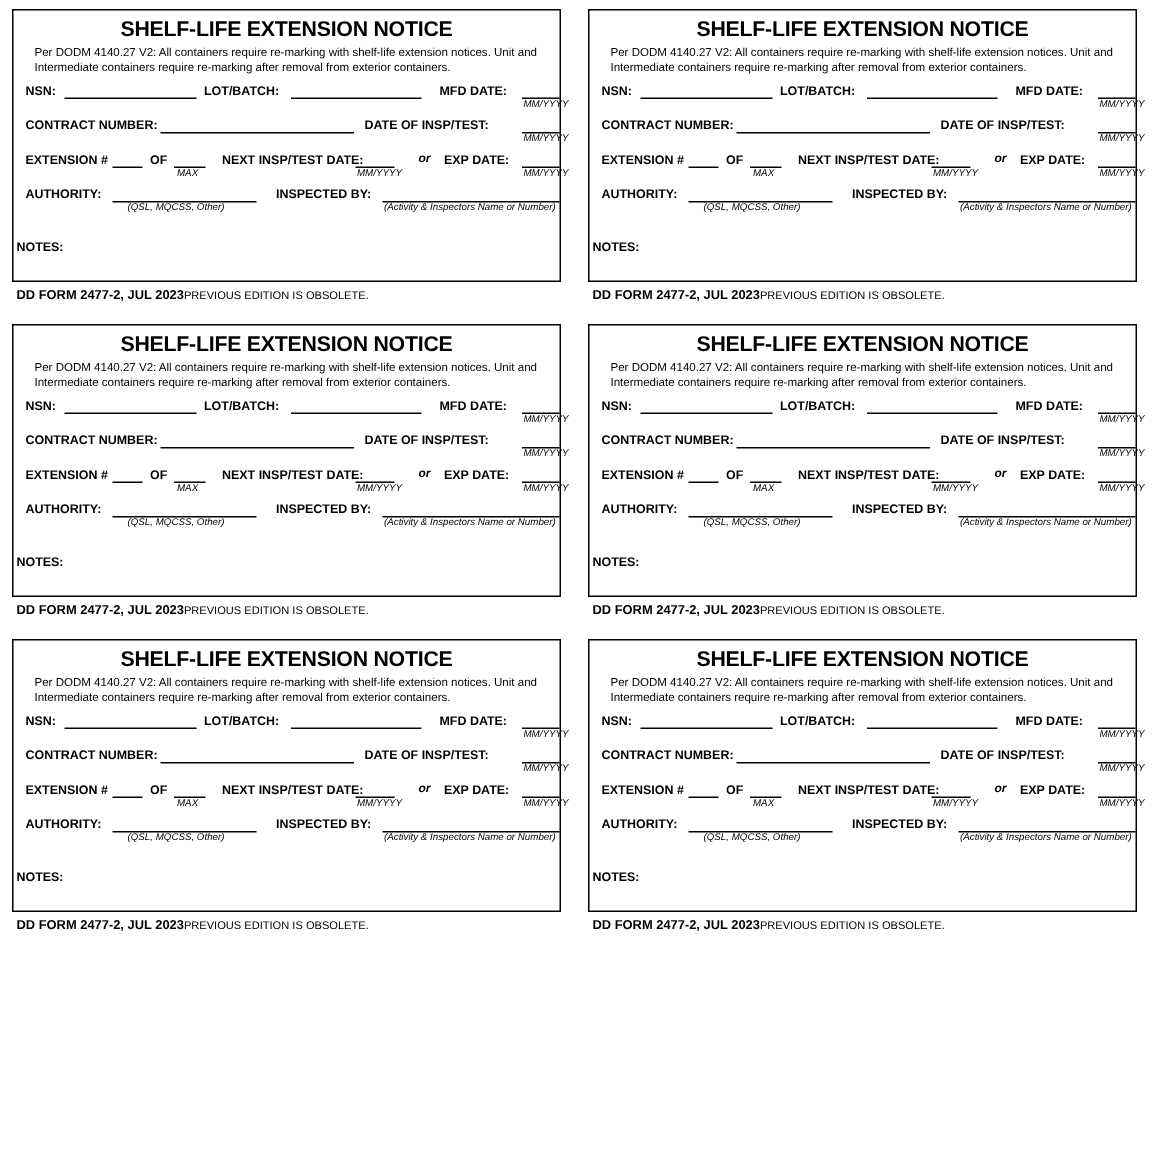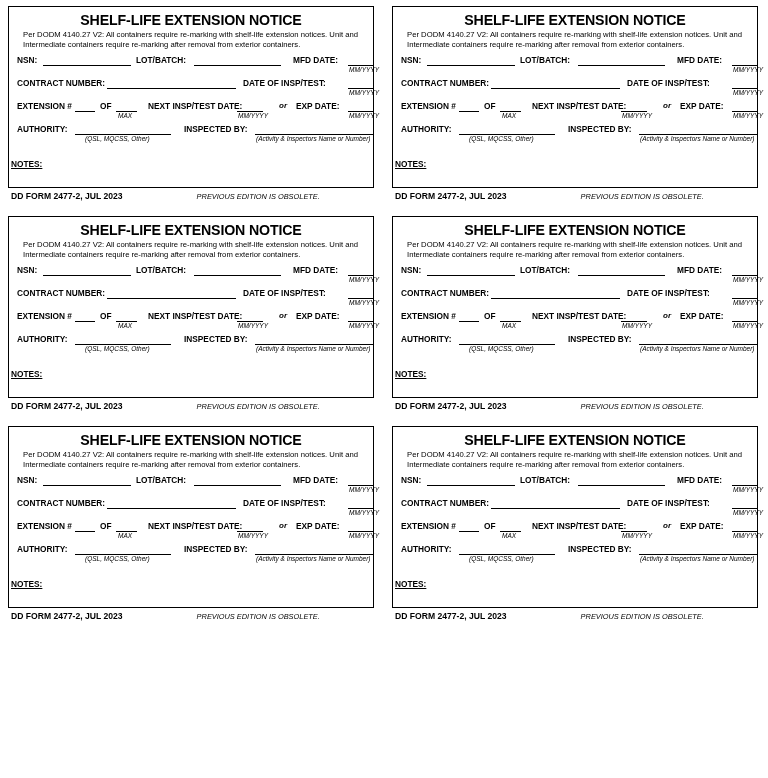--- a/index.html
+++ b/index.html
@@ -76,41 +76,38 @@
     color: #000;
     white-space: nowrap;
     top: 11px;
   }
   .notes-lbl {
     position: absolute;
     left: 2px; top: 152px;
     font-size: 8.3px;
     font-weight: bold;
     color: #000;
-    text-decoration: underline;
   }
   .footer {
     display: flex;
     align-items: baseline;
     margin-top: 3px;
     height: 12px;
     padding: 0 2px 0 3px;
   }
   .footer-form {
     font-size: 8.6px;
     font-weight: bold;
     color: #000;
     white-space: nowrap;
   }
   .footer-note {
     font-size: 7.4px;
     color: #000;
     white-space: nowrap;
-    margin-left: 74px;
-    font-style: italic;
   }
 </style>
 </head>
 <body>
 
 <div id="sheet">
   <div class="grid" id="grid">
   <div class="notice">
     <div class="card">
 

